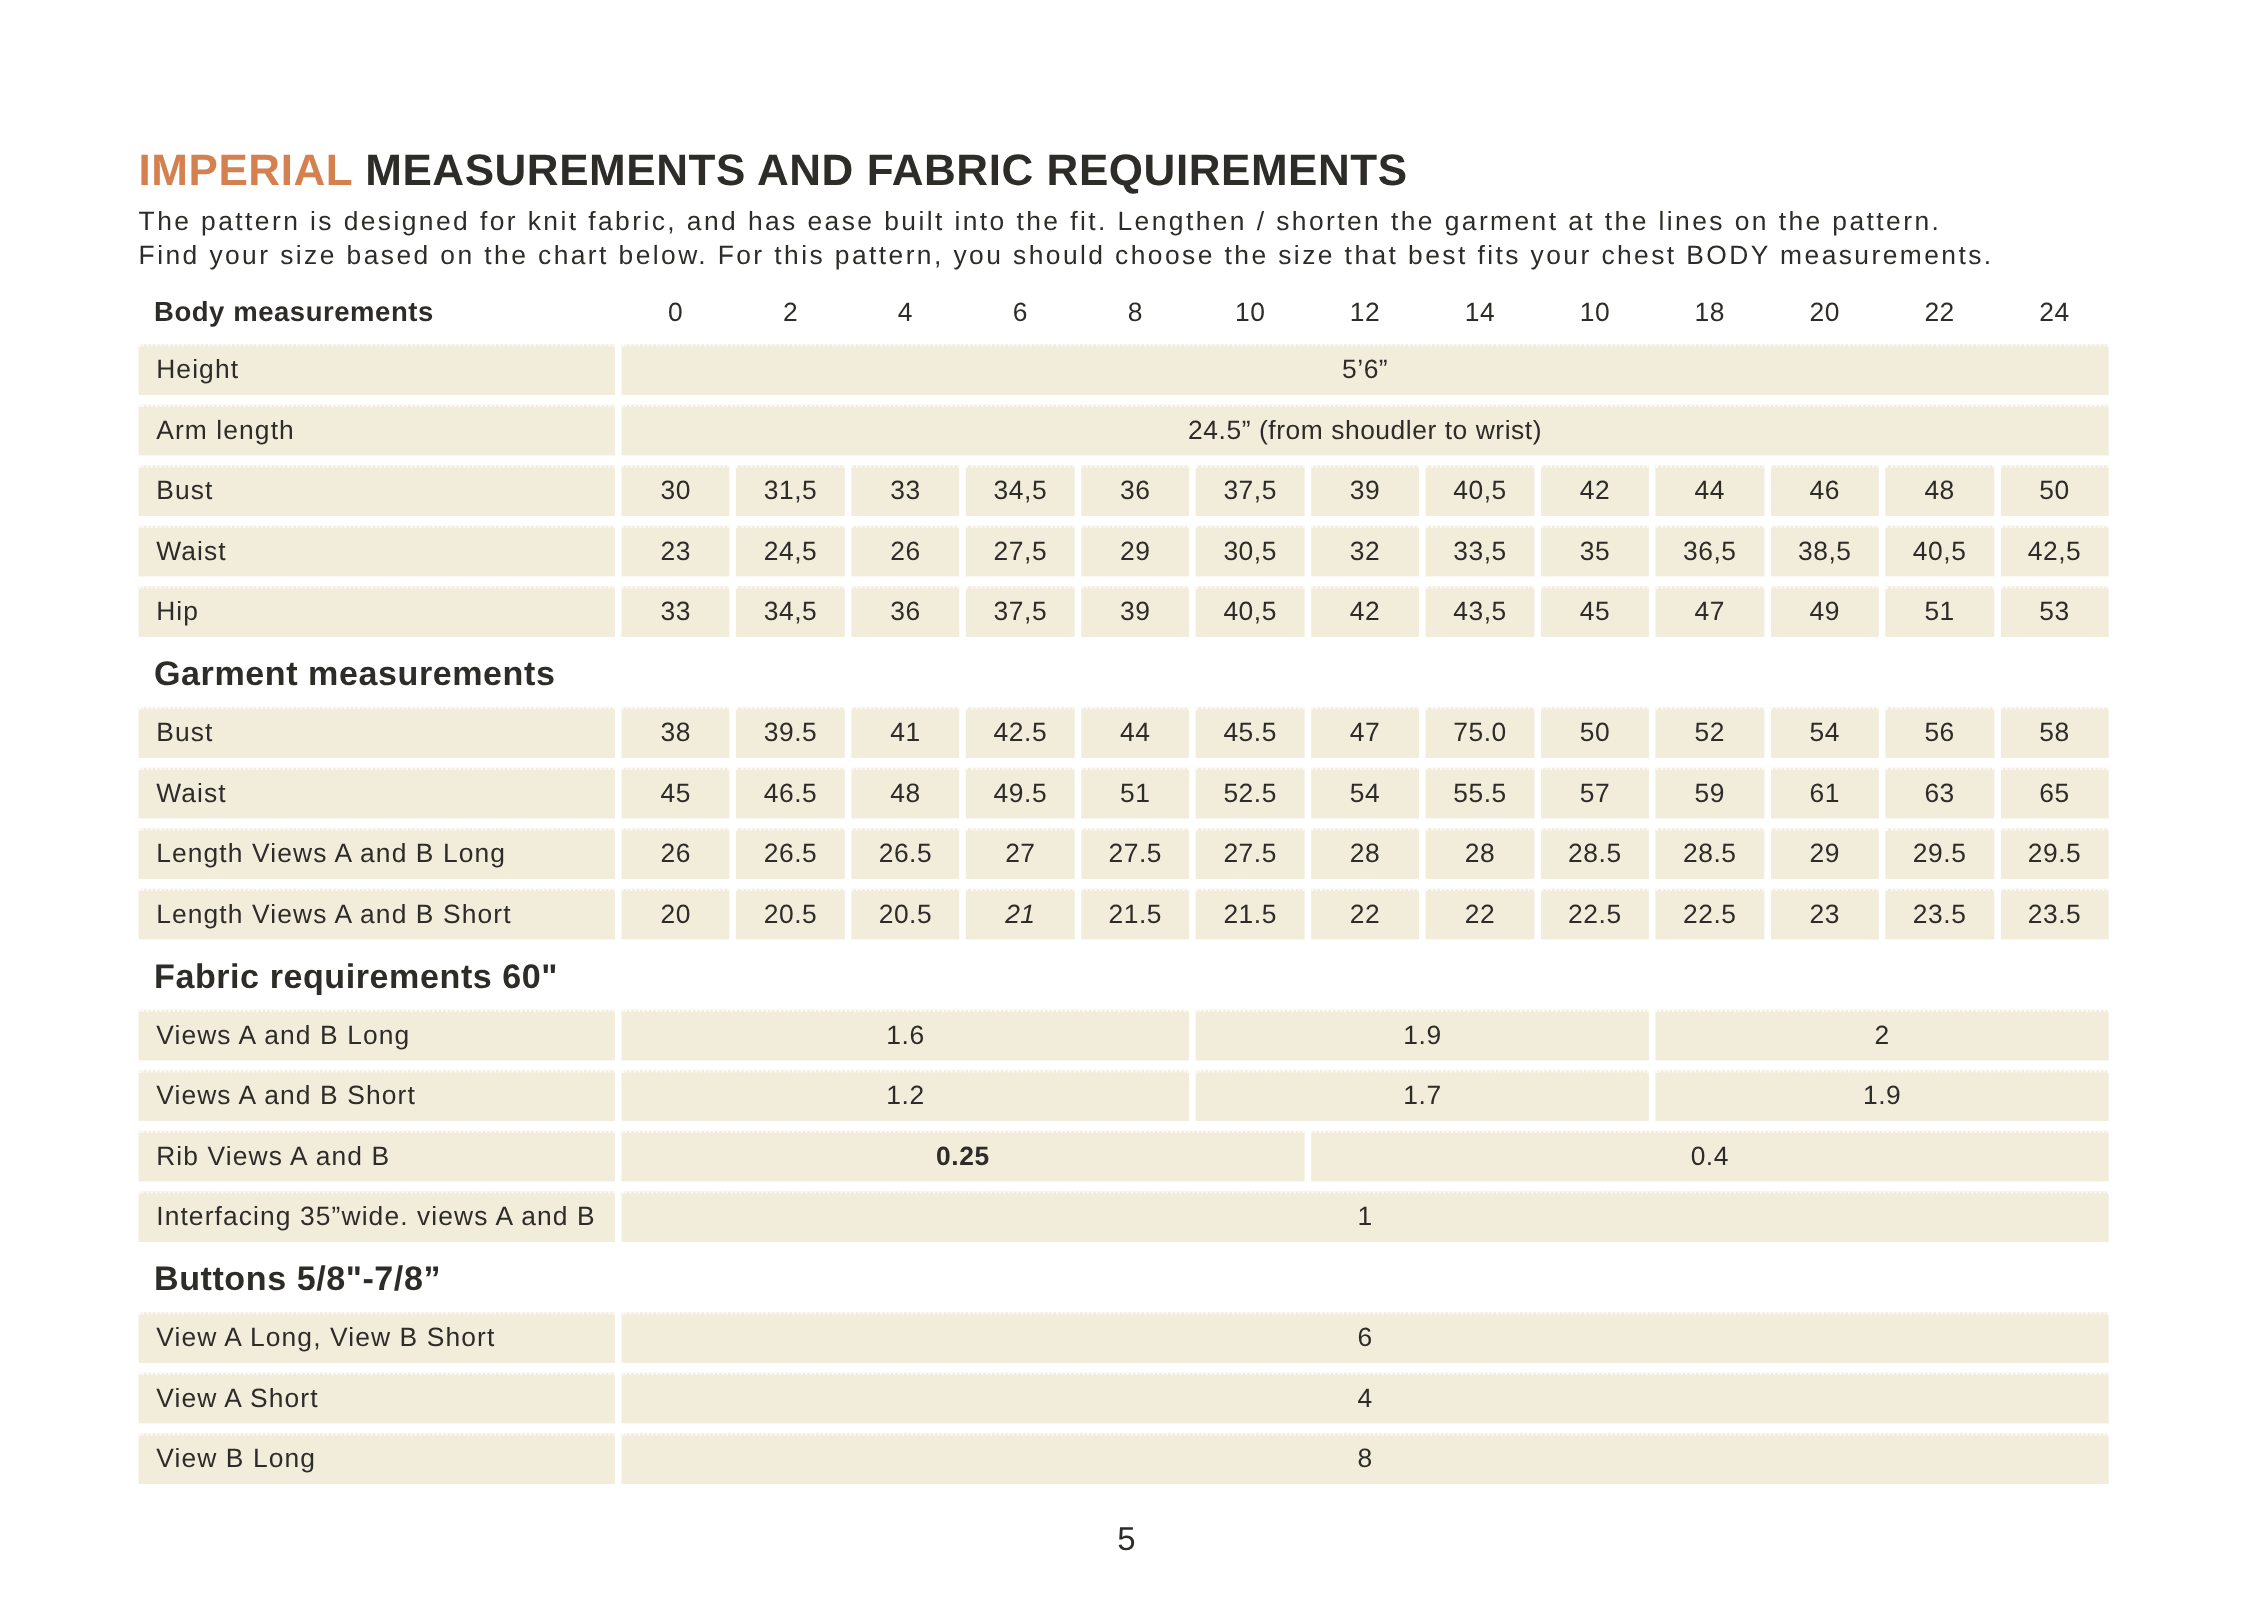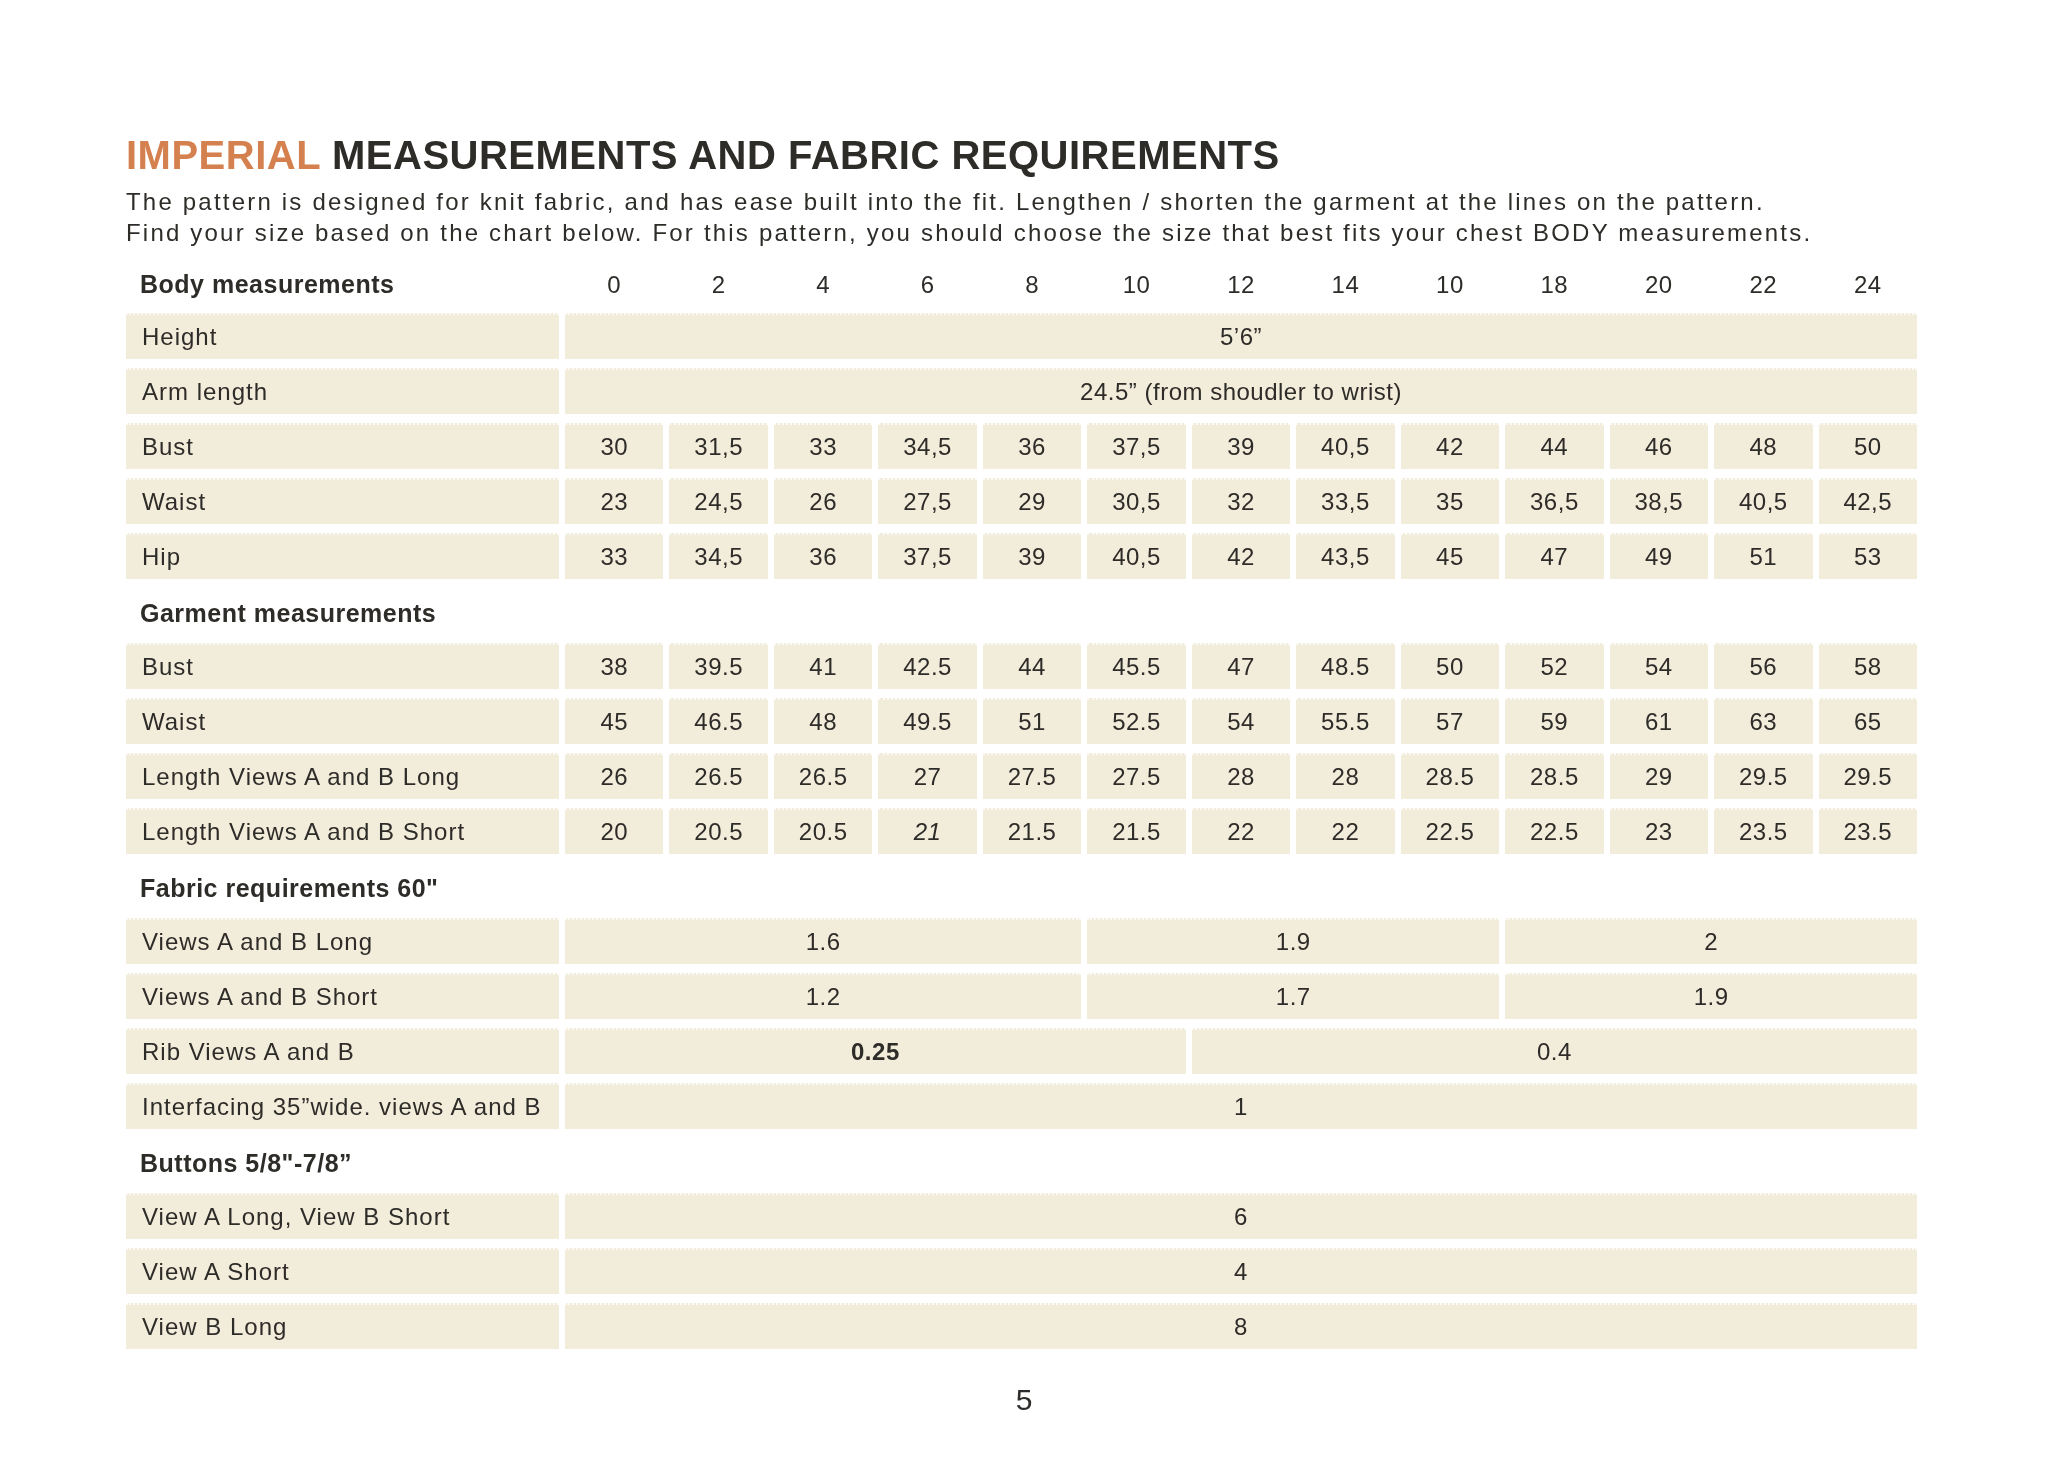--- a/index.html
+++ b/index.html
@@ -20,21 +20,21 @@
   .hdr-label{font-weight:bold;font-size:25px;letter-spacing:.5px;display:flex;align-items:center;padding-left:14px;}
   .hdr-size{display:flex;align-items:center;justify-content:center;font-size:24px;letter-spacing:.5px;}
   .cell{
     background:#f2ecdb;height:46px;display:flex;align-items:center;
     border-top:2px dotted rgba(255,255,255,.75);box-sizing:border-box;
     font-size:24px;letter-spacing:1px;
   }
   .cell.label{padding-left:16px;justify-content:flex-start;}
   .cell.val{justify-content:center;letter-spacing:.5px;}
   .section-heading{
-    font-weight:bold;font-size:25px;letter-spacing:.5px;line-height:36px;
+    font-weight:bold;font-size:31px;letter-spacing:.5px;line-height:36px;
     margin:16px 0 12px 14px;
   }
   .pageno{position:absolute;left:0;top:1383px;width:100%;text-align:center;font-size:30px;}
 </style>
 </head>
 <body>
 
 <div class="content">
   <h1><span class="hl">IMPERIAL</span><span> MEASUREMENTS AND FABRIC REQUIREMENTS</span></h1>
   <div class="intro">
@@ -113,21 +113,21 @@
         <div class="section-heading">Garment measurements</div>
         <div class="grid">
           <div class="cell label">Bust</div>
           <div class="cell val" style="grid-column: span 1;">38</div>
           <div class="cell val" style="grid-column: span 1;">39.5</div>
           <div class="cell val" style="grid-column: span 1;">41</div>
           <div class="cell val" style="grid-column: span 1;">42.5</div>
           <div class="cell val" style="grid-column: span 1;">44</div>
           <div class="cell val" style="grid-column: span 1;">45.5</div>
           <div class="cell val" style="grid-column: span 1;">47</div>
-          <div class="cell val" style="grid-column: span 1;">48.5</div>
+          <div class="cell val" style="grid-column: span 1;">75.0</div>
           <div class="cell val" style="grid-column: span 1;">50</div>
           <div class="cell val" style="grid-column: span 1;">52</div>
           <div class="cell val" style="grid-column: span 1;">54</div>
           <div class="cell val" style="grid-column: span 1;">56</div>
           <div class="cell val" style="grid-column: span 1;">58</div>
           <div class="cell label">Waist</div>
           <div class="cell val" style="grid-column: span 1;">45</div>
           <div class="cell val" style="grid-column: span 1;">46.5</div>
           <div class="cell val" style="grid-column: span 1;">48</div>
           <div class="cell val" style="grid-column: span 1;">49.5</div>

